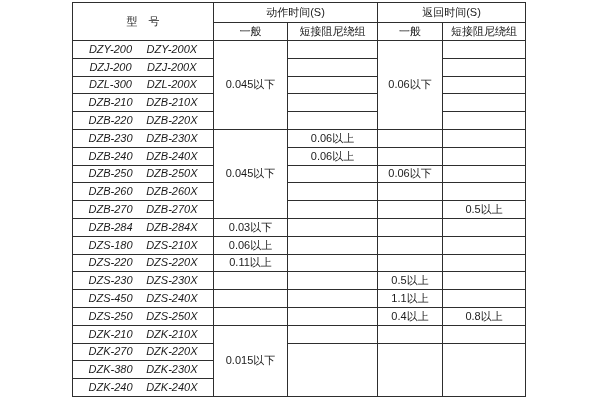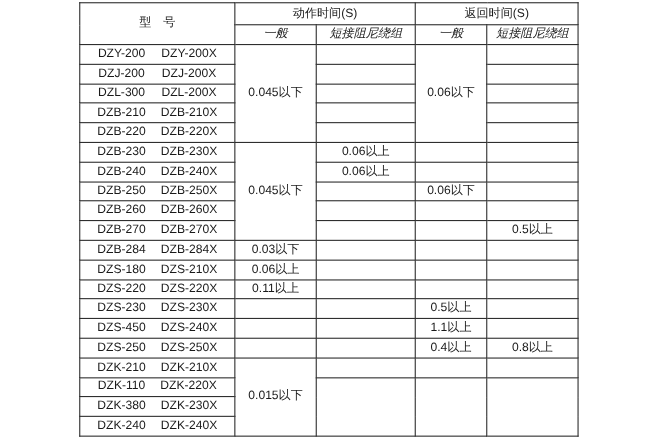--- a/index.html
+++ b/index.html
@@ -16,23 +16,23 @@
   table.spec th, table.spec td {
     border:1px solid #2e2e2e;
     padding:0;
     font-size:11px; font-weight:normal;
     color:#1a1a1a;
     text-align:center; vertical-align:middle;
     line-height:1.2;
     overflow:hidden; white-space:nowrap;
   }
   thead tr.h1 { height:20px;margin-top:40px; }
-  thead tr.h2 { height:18px;font-style:italic; }
+  thead tr.h2 { height:18px; }
   tbody tr { height:17.8px; }
-  td.model { text-align:right; padding-right:4px; }
+  td.model { text-align:right; padding-right:4px;font-style:italic; }
   td.model .m1 { display:inline-block; text-align:right; margin-right:8px; }
   td.model .m2 { display:inline-block; width:57px; text-align:right; }
 </style>
 </head>
 <body>
 
 <div class="page">
   <table class="spec">
     <colgroup>
       <col style="width:141px">
@@ -156,21 +156,21 @@
         <td>0.8以上</td>
       </tr>
       <tr>
         <td class="model"><span class="m1">DZK-210</span><span class="m2">DZK-210X</span></td>
         <td rowspan="4">0.015以下</td>
         <td></td>
         <td></td>
         <td></td>
       </tr>
       <tr>
-        <td class="model"><span class="m1">DZK-110</span><span class="m2">DZK-220X</span></td>
+        <td class="model"><span class="m1">DZK-270</span><span class="m2">DZK-220X</span></td>
         <td rowspan="3"></td>
         <td rowspan="3"></td>
         <td rowspan="3"></td>
       </tr>
       <tr>
         <td class="model"><span class="m1">DZK-380</span><span class="m2">DZK-230X</span></td>
       </tr>
       <tr>
         <td class="model"><span class="m1">DZK-240</span><span class="m2">DZK-240X</span></td>
       </tr>

